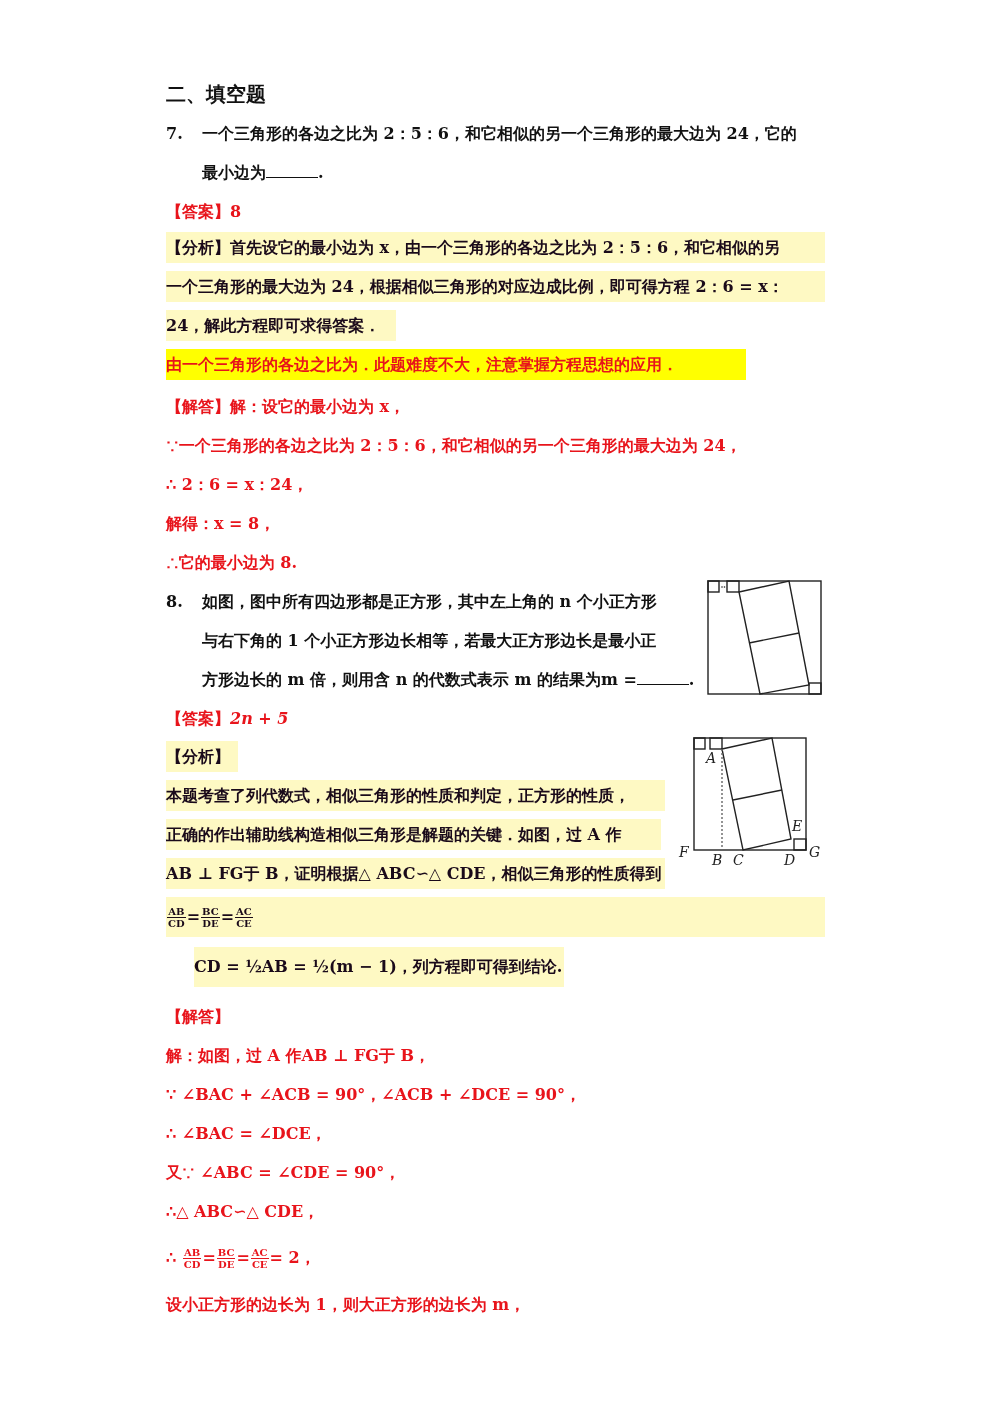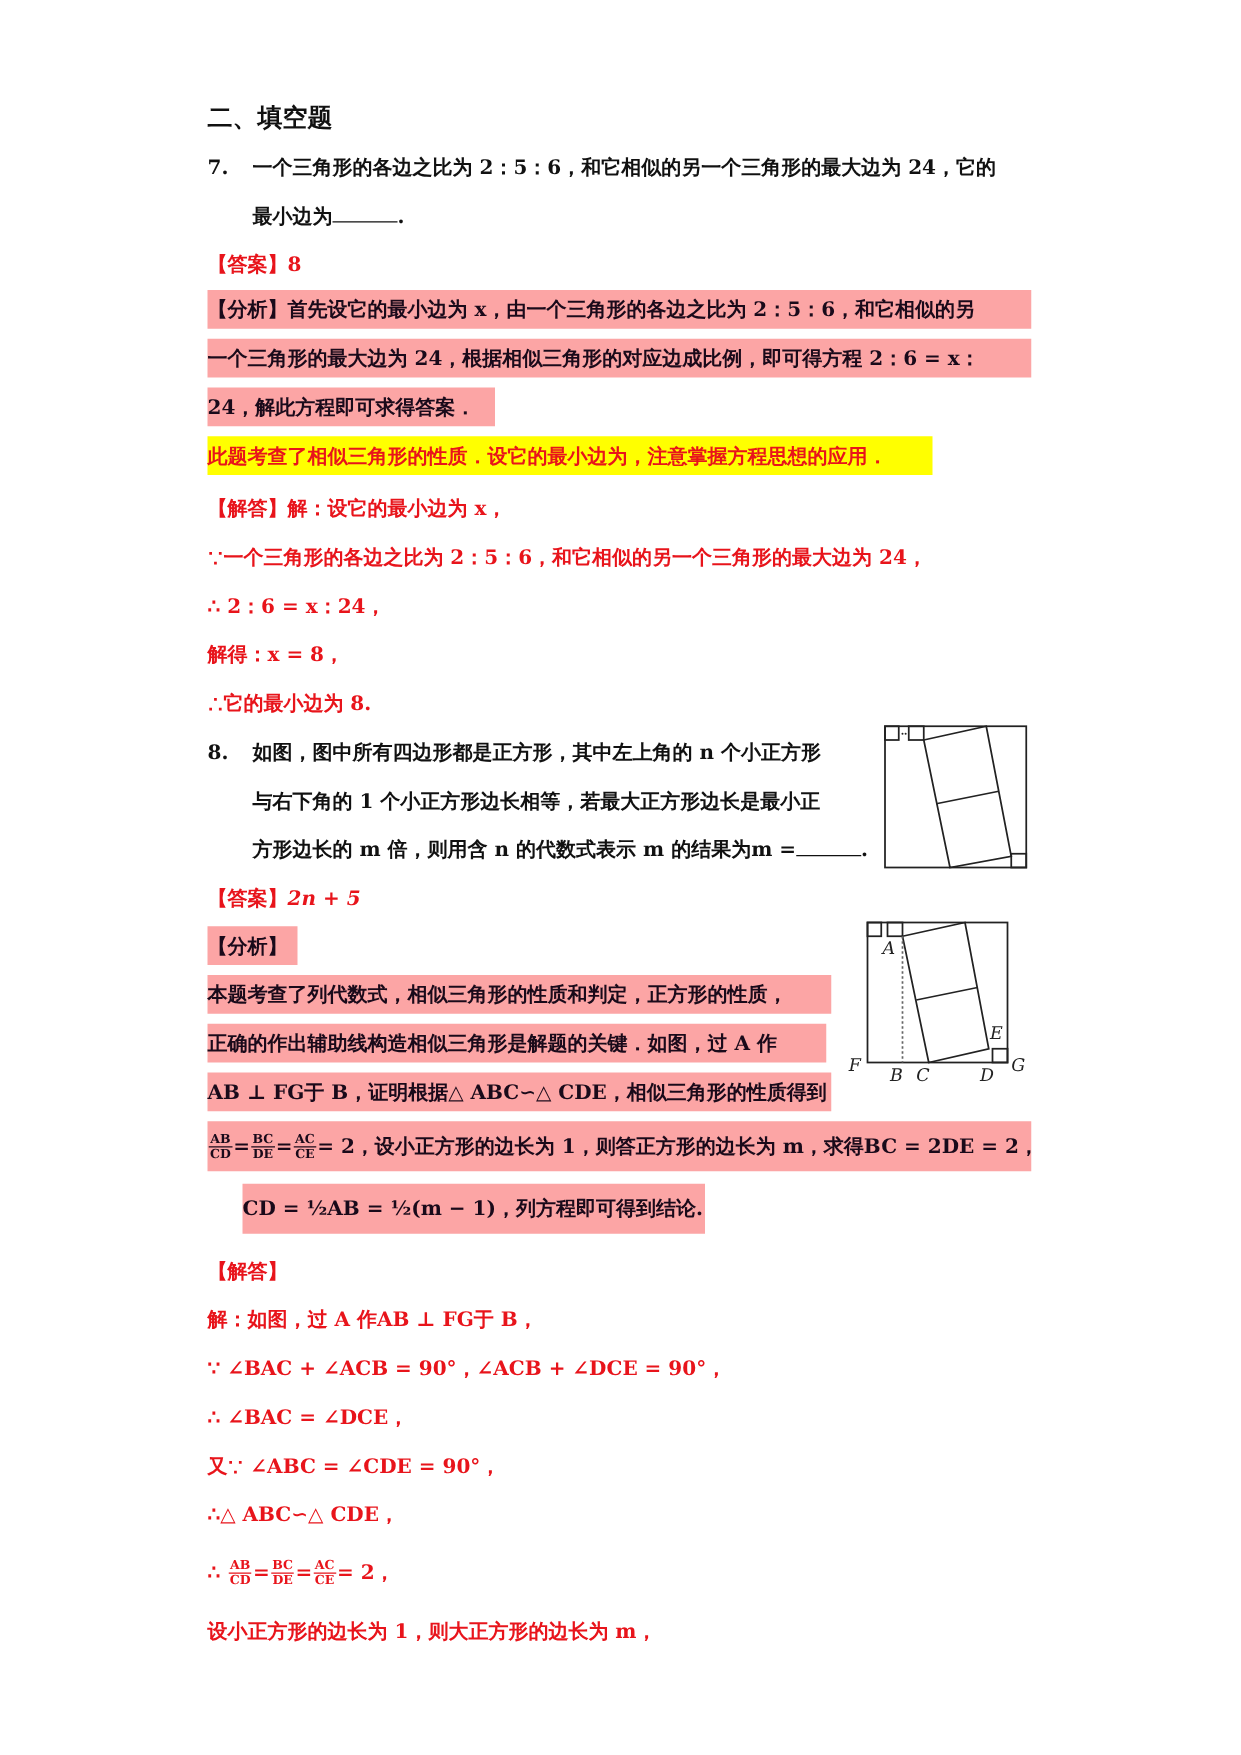--- a/index.html
+++ b/index.html
@@ -1,21 +1,21 @@
 <!DOCTYPE html>
 <html><head>
 <meta charset="utf-8">
 <style>
   html, body { margin:0; padding:0; background:#ffffff; }
   body { width:993px; height:1404px; position:relative; overflow:hidden;
          font-family:"DejaVu Serif","Liberation Serif",serif; }
   .line { position:absolute; left:166px; height:31px; line-height:31px;
           font-size:16px; font-weight:bold; white-space:nowrap; color:#111; }
   .red { color:#e8141b; }
-  .mag { background:#fca5a5; color:#1a0a1a; padding-right:4px; }
+  .mag { background:#fef9c3; color:#1a0a1a; padding-right:4px; }
   .yel { background:#ffff00; color:#e8141b; padding-right:6px; }
   .heading { font-size:20px; }
   .qnum { display:inline-block; width:36px; }
   .indent { left:202px; }
   i.v { font-style:italic; font-family:"DejaVu Serif",serif;margin-top:15px; }
   .blank { display:inline-block; width:52px; border-bottom:1.5px solid #111; height:18px; vertical-align:baseline; }
   .frac { display:inline-block; vertical-align:middle; text-align:center; font-size:10px; line-height:11px; margin:0 1px; }
   .frac span { display:block; padding:0 1px; }
   .frac .num { border-bottom:1px solid currentColor; }
   .fig { position:absolute; }
@@ -25,21 +25,21 @@
 
 <div class="line heading" style="top:79px;">二、填空题</div>
 
 <div class="line" style="top:118px;"><span class="qnum">7.</span><span>一个三角形的各边之比为 2：5：6，和它相似的另一个三角形的最大边为 24，它的</span></div>
 <div class="line indent" style="top:157px;"><span>最小边为</span><span class="blank"></span><span>.</span></div>
 <div class="line red" style="top:196px;"><span>【答案】</span><span>8</span></div>
 
 <div class="line" style="top:232px;"><span class="mag" style="display:inline-block;width:655px;">【分析】首先设它的最小边为 x，由一个三角形的各边之比为 2：5：6，和它相似的另</span></div>
 <div class="line" style="top:271px;"><span class="mag" style="display:inline-block;width:655px;">一个三角形的最大边为 24，根据相似三角形的对应边成比例，即可得方程 2：6 = x：</span></div>
 <div class="line" style="top:310px;"><span class="mag" style="display:inline-block;width:226px;">24，解此方程即可求得答案．</span></div>
-<div class="line" style="top:349px;"><span class="yel" style="display:inline-block;width:574px;">此题考查了相似三角形的性质．设它的最小边为，注意掌握方程思想的应用．</span></div>
+<div class="line" style="top:349px;"><span class="yel" style="display:inline-block;width:574px;">由一个三角形的各边之比为．此题难度不大，注意掌握方程思想的应用．</span></div>
 
 <div class="line red" style="top:391px;">【解答】解：设它的最小边为 x，</div>
 <div class="line red" style="top:430px;">∵一个三角形的各边之比为 2：5：6，和它相似的另一个三角形的最大边为 24，</div>
 <div class="line red" style="top:469px;">∴ 2：6 = x：24，</div>
 <div class="line red" style="top:508px;">解得：x = 8，</div>
 <div class="line red" style="top:547px;">∴它的最小边为 8.</div>
 
 <div class="line" style="top:586px;"><span class="qnum">8.</span><span>如图，图中所有四边形都是正方形，其中左上角的 n 个小正方形</span></div>
 <div class="line indent" style="top:625px;">与右下角的 1 个小正方形边长相等，若最大正方形边长是最小正</div>
 <div class="line indent" style="top:664px;"><span>方形边长的 m 倍，则用含 n 的代数式表示 m 的结果为m =</span><span class="blank"></span><span>.</span></div>
@@ -58,21 +58,21 @@
 </svg>
 
 <div class="line red" style="top:703px;"><span>【答案】</span><i class="v">2n + 5</i></div>
 
 <div class="line" style="top:741px;"><span class="mag" style="display:inline-block;width:68px;">【分析】</span></div>
 <div class="line" style="top:780px;"><span class="mag" style="display:inline-block;width:495px;">本题考查了列代数式，相似三角形的性质和判定，正方形的性质，</span></div>
 <div class="line" style="top:819px;"><span class="mag" style="display:inline-block;width:491px;">正确的作出辅助线构造相似三角形是解题的关键．如图，过 A 作</span></div>
 <div class="line" style="top:858px;"><span class="mag" style="display:inline-block;width:495px;">AB ⊥ FG于 B，证明根据△ ABC∽△ CDE，相似三角形的性质得到</span></div>
 <div class="line" style="top:897px;height:40px;line-height:40px;">
   <span class="mag" style="display:inline-block;width:655px;height:40px;">
-    <span class="frac"><span class="num">AB</span><span>CD</span></span>=<span class="frac"><span class="num">BC</span><span>DE</span></span>=<span class="frac"><span class="num">AC</span><span>CE</span></span><span>= 2，设小正方形的边长为 1，则答正方形的边长为 m，求得BC = 2DE = 2，</span>
+    <span class="frac"><span class="num">AB</span><span>CD</span></span>=<span class="frac"><span class="num">BC</span><span>DE</span></span>=<span class="frac"><span class="num">AC</span><span>CE</span></span>
   </span>
 </div>
 <div class="line" style="top:947px;height:40px;line-height:40px;padding-left:28px;"><span class="mag" style="display:inline-block;width:366px;height:40px;">CD = ½AB = ½(m − 1)，列方程即可得到结论.</span></div>
 
 <svg class="fig" style="left:676px;top:732px;" width="150" height="140" viewBox="0 0 150 140">
   <g fill="none" stroke="#222" stroke-width="1.4">
     <rect x="18" y="6" width="112" height="112"></rect>
     <rect x="18" y="6" width="11" height="11"></rect>
     <rect x="34" y="6" width="12" height="11"></rect>
     <polygon points="46,17 96,6 115,107 67,118"></polygon>

